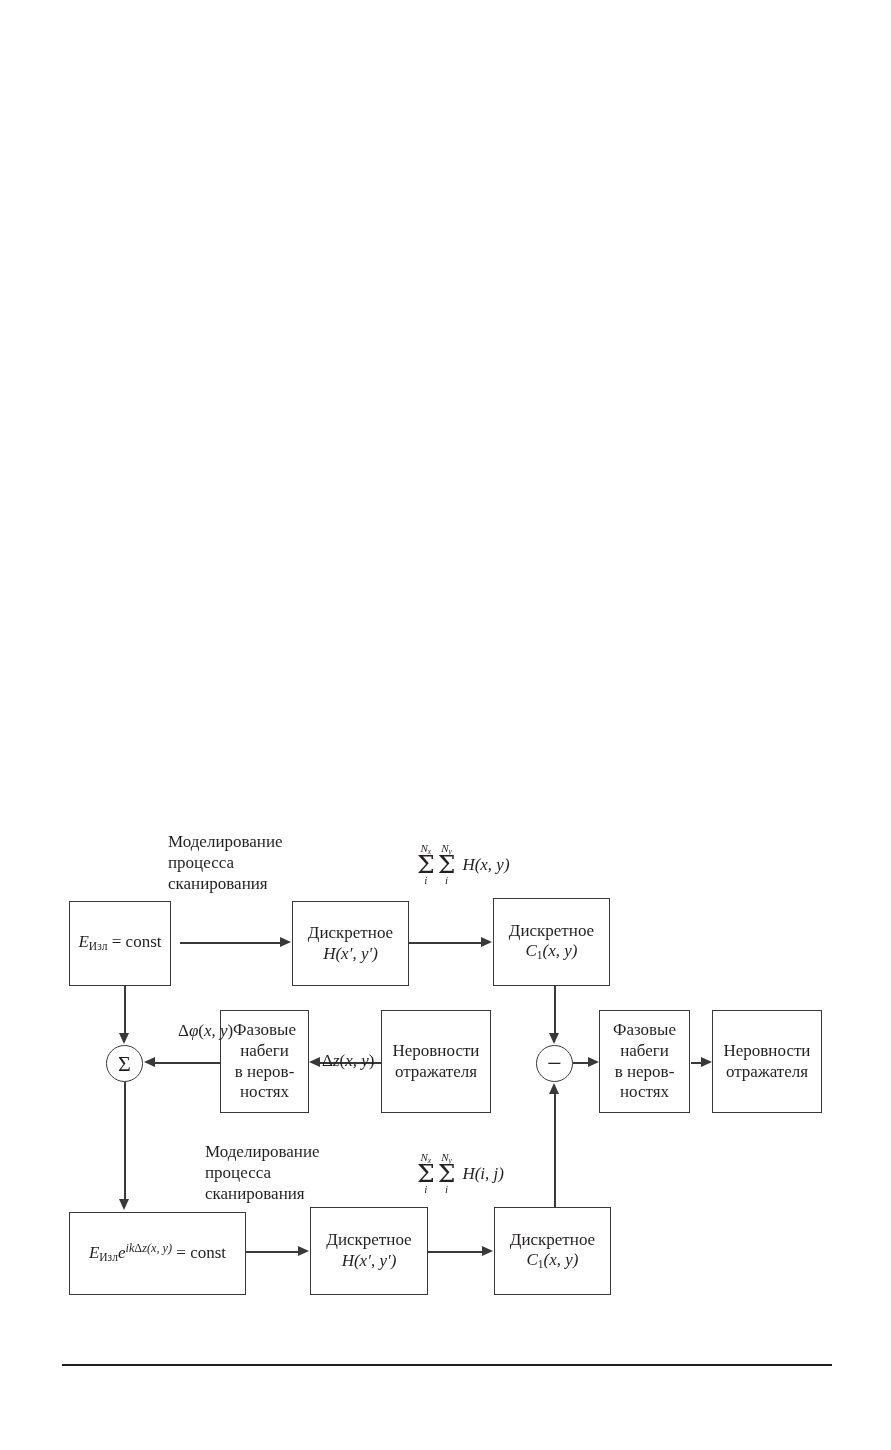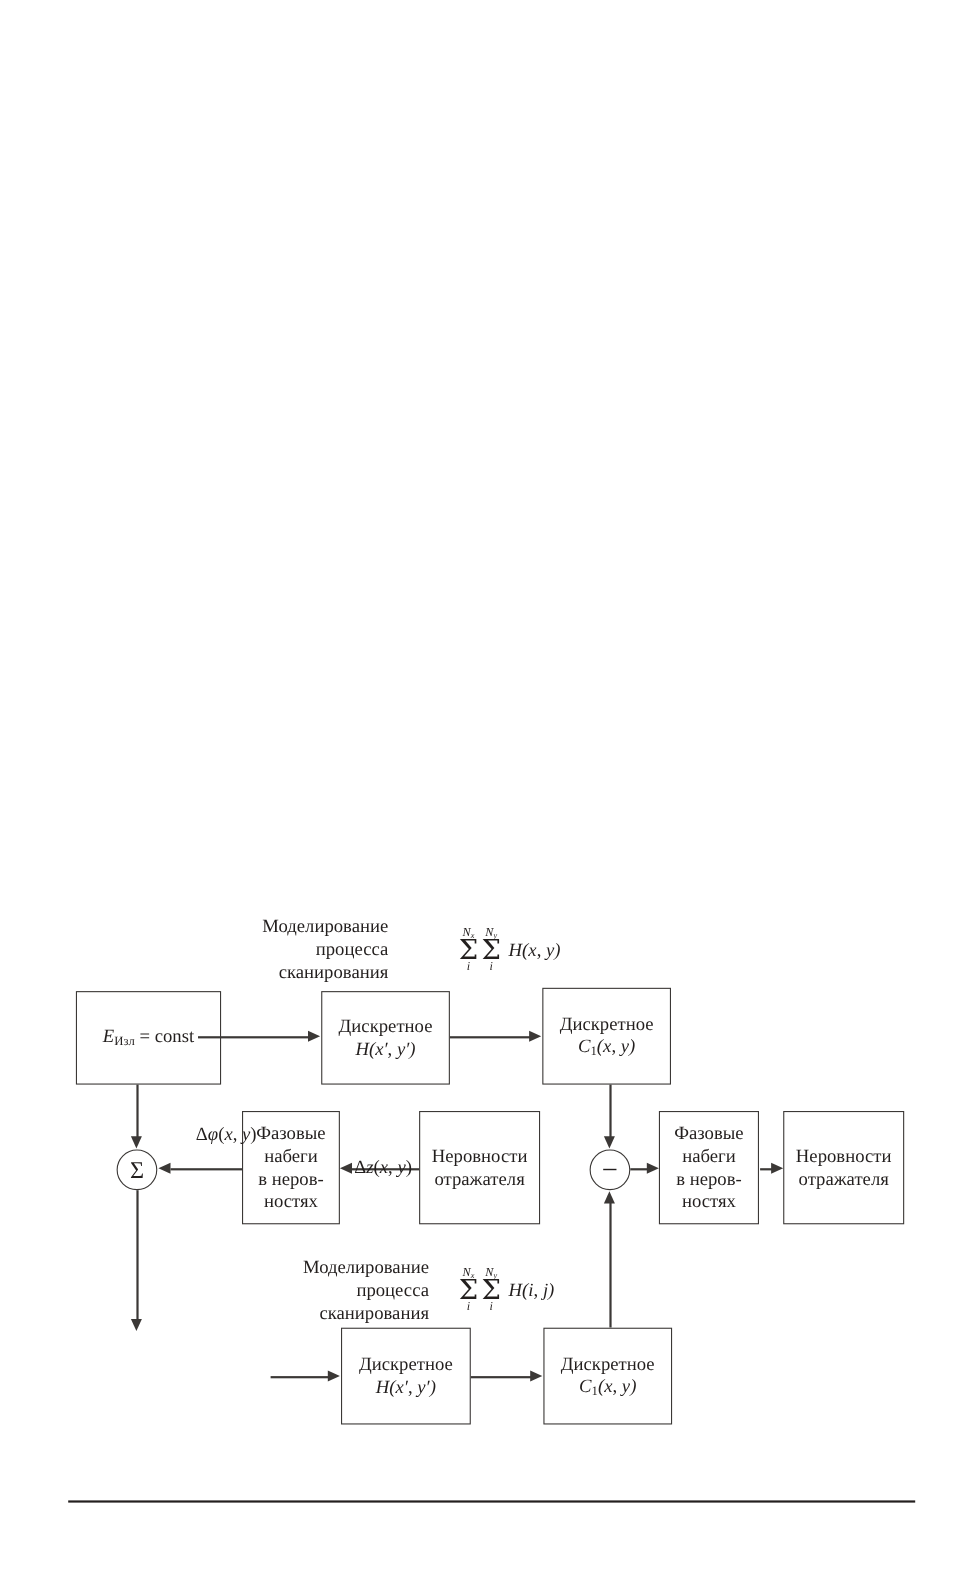--- a/index.html
+++ b/index.html
@@ -77,21 +77,21 @@
   }
   .arrow.up {
     border-left: 5.5px solid transparent;
     border-right: 5.5px solid transparent;
     border-bottom: 11px solid #3b3836;
   }
 
   
   .caption {
     position: absolute;
-    text-align: right;
+    text-align: left;
     font-size: 17px;
     line-height: 1.24;
     white-space: nowrap;
   }
   .edge-label {
     position: absolute;
     font-size: 17px;
     white-space: nowrap;
   }
 
@@ -160,21 +160,21 @@
     <span class="sigma-stack">
       <span class="lim-top">N<span class="sub">y</span></span>
       <span class="sigma-glyph">Σ</span>
       <span class="lim-bot">i</span>
     </span>
     <span class="sum-body mi">
       H(x<span class="roman">,</span> y)
     </span>
   </div>
 
-  <div class="box" style="left:69px; top:901px; width:132px; height:85px;">
+  <div class="box" style="left:69px; top:901px; width:102px; height:85px;">
     <span class="inner">
       <span class="mi">E</span><span class="sub roman">Изл</span> = const
     </span>
   </div>
 
   <div class="box" style="left:292px; top:901px; width:117px; height:85px;">
     <span class="inner">
       <div>Дискретное</div>
       <div class="mi">H(x′<span class="roman">,</span> y′)</div>
     </span>
@@ -280,20 +280,25 @@
     <span class="sigma-stack">
       <span class="lim-top">N<span class="sub">y</span></span>
       <span class="sigma-glyph">Σ</span>
       <span class="lim-bot">i</span>
     </span>
     <span class="sum-body mi">
       H(i<span class="roman">,</span> j)
     </span>
   </div>
 
+  <div class="box" style="left:69px; top:1212px; width:177px; height:83px;">
+    <span class="inner">
+      <span class="mi">E</span><span class="sub roman">Изл</span><span class="mi">e</span><span class="sup mi">ik<span class="roman">Δ</span>z(x, y)</span> = const
+    </span>
+  </div>
 
   <div class="box" style="left:310px; top:1207px; width:118px; height:88px;">
     <span class="inner">
       <div>Дискретное</div>
       <div class="mi">H(x′<span class="roman">,</span> y′)</div>
     </span>
   </div>
 
   <div class="box" style="left:494px; top:1207px; width:117px; height:88px;">
     <span class="inner">

